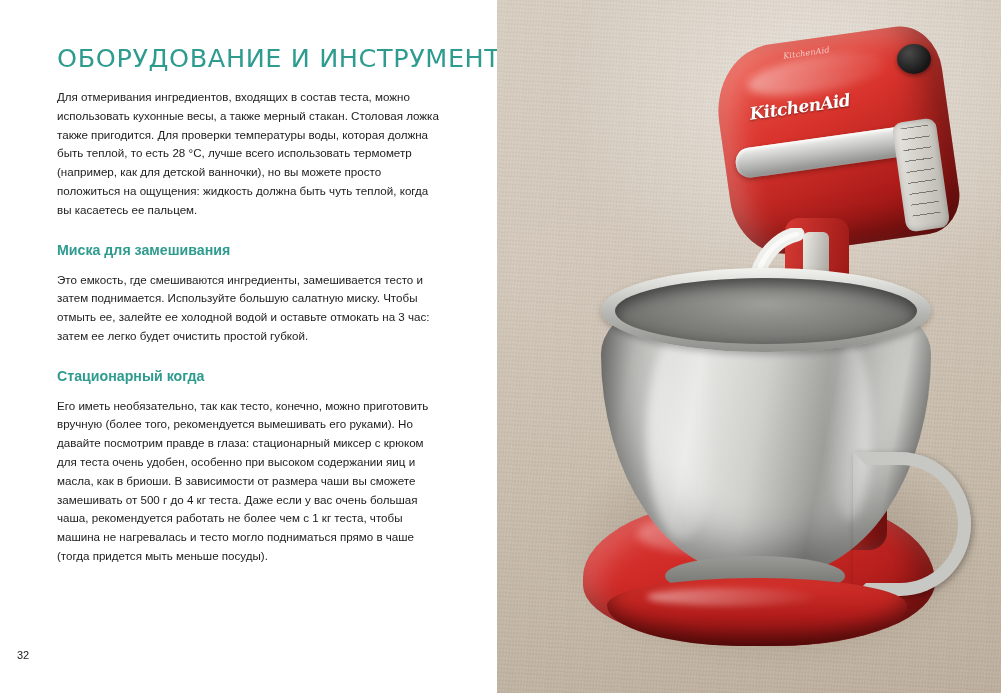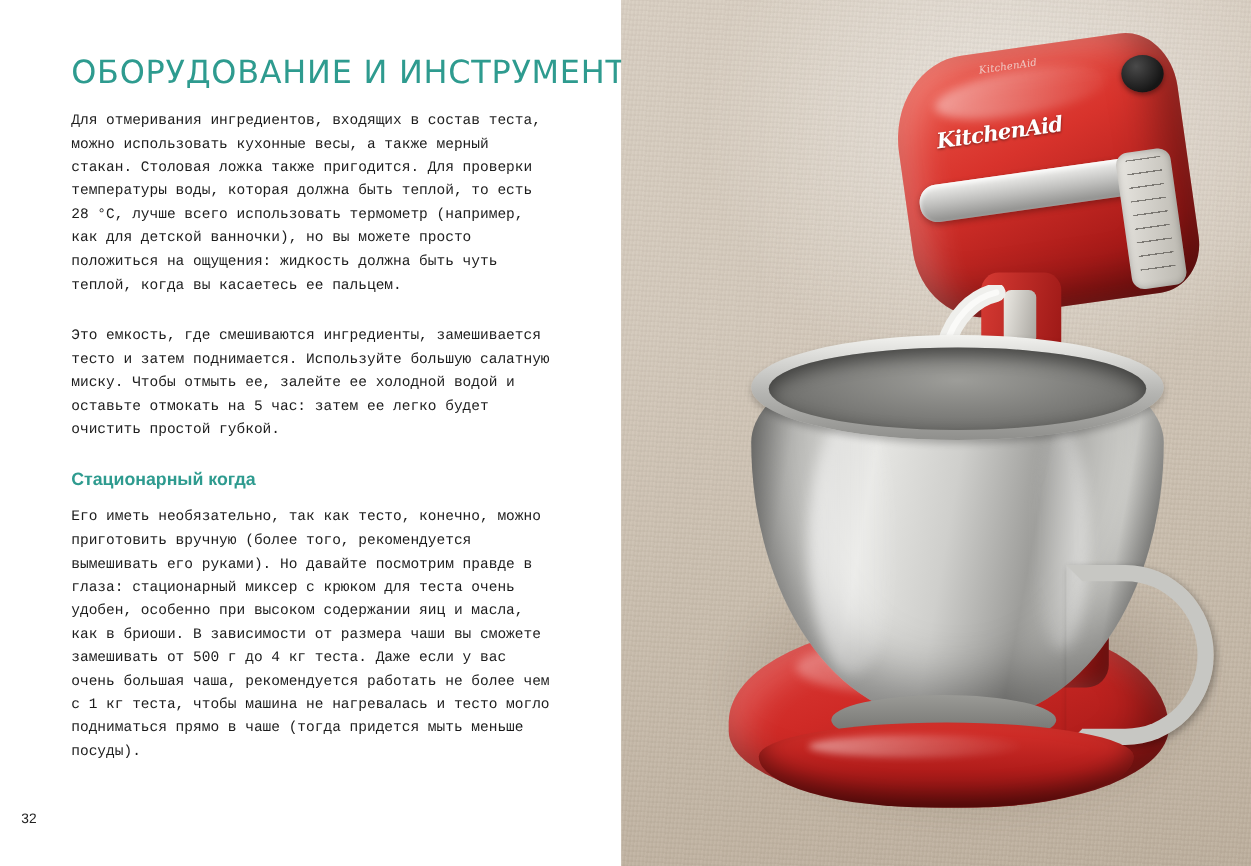--- a/index.html
+++ b/index.html
@@ -55,21 +55,21 @@
   }
   .section-head {
     font-family: "Liberation Sans", sans-serif;
     font-size: 14.2px;
     font-weight: bold;
     color: #2e9b8f;
     margin: 0 0 12px 0;
     line-height: 1.2;
   }
   .section-body {
-    font-family: Liberation Mono, monospace;
+    font-family: Liberation Sans, sans-serif;
     font-size: 11.6px;
     line-height: 1.62;
     color: #1c1c1c;
     margin: 0;
     text-align: left;
   }
   .page-number {
     position: absolute;
     left: 17px;
     bottom: 32px;
@@ -384,21 +384,22 @@
     <div class="content">
 
       <h1 class="chapter-title">ОБОРУДОВАНИЕ И ИНСТРУМЕНТЫ</h1>
 
 
       <div class="section">
         <p class="section-body">Для отмеривания ингредиентов, входящих в состав теста, можно использовать кухонные весы, а также мерный стакан. Столовая ложка также пригодится. Для проверки температуры воды, которая должна быть теплой,  то есть 28 °C, лучше всего использовать термометр (например, как для детской ванночки), но вы можете просто положиться на ощущения: жидкость должна быть чуть теплой, когда вы касаетесь ее пальцем.</p>
       </div>
 
       <div class="section">
-        <p class="section-body">Это емкость, где смешиваются ингредиенты, замешивается тесто и затем поднимается. Используйте большую салатную миску. Чтобы отмыть ее, залейте ее холодной водой и оставьте отмокать на 5 час: затем ее легко будет очистить простой губкой.</p>
+        <h2 class="section-head">Миска для замешивания</h2>
+        <p class="section-body">Это емкость, где смешиваются ингредиенты, замешивается тесто и затем поднимается. Используйте большую салатную миску. Чтобы отмыть ее, залейте ее холодной водой и оставьте отмокать на 3 час: затем ее легко будет очистить простой губкой.</p>
       </div>
 
       <div class="section">
         <h2 class="section-head">Стационарный когда</h2>
         <p class="section-body">Его иметь необязательно, так как тесто, конечно, можно приготовить вручную (более того, рекомендуется вымешивать его руками). Но давайте посмотрим правде в глаза: стационарный миксер с крюком для теста очень удобен, особенно при высоком содержании яиц и масла, как в бриоши. В зависимости от размера чаши вы сможете замешивать от 500 г до 4 кг теста. Даже если у вас очень большая чаша, рекомендуется работать не более чем с 1 кг теста, чтобы машина не нагревалась и тесто могло подниматься прямо в чаше (тогда придется мыть меньше посуды).</p>
       </div>
 
     </div>
 
     <div class="page-number">32</div>

